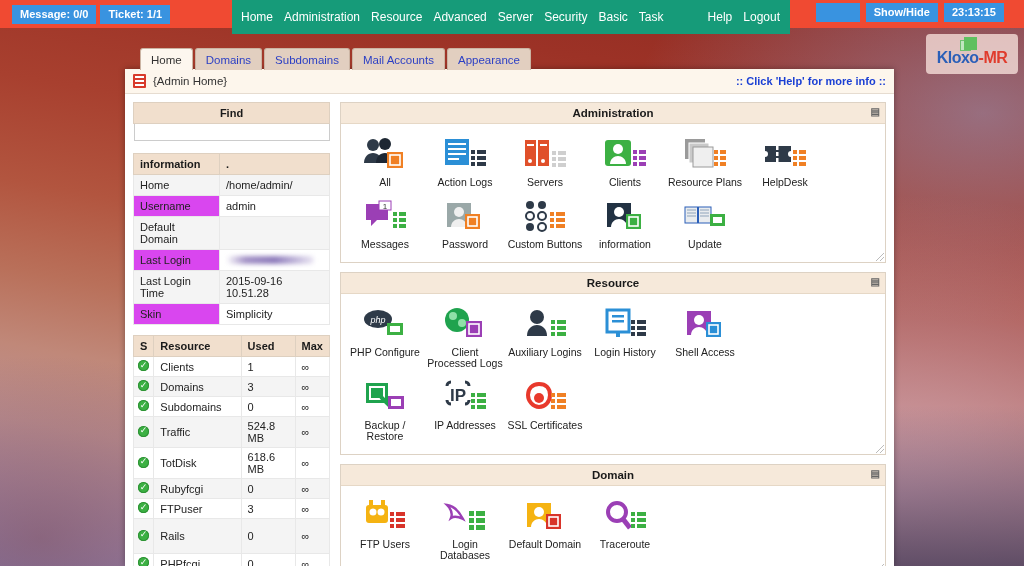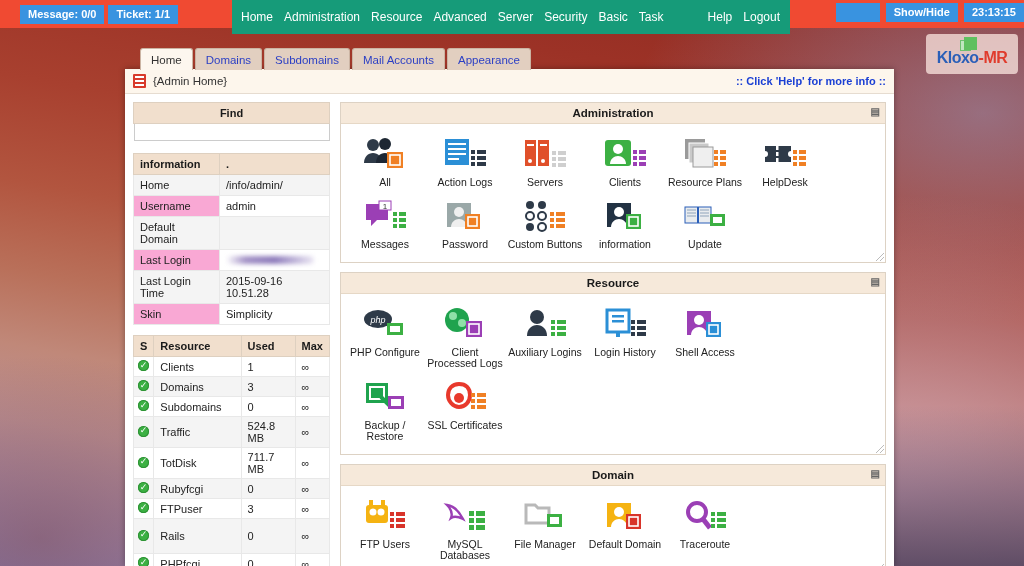--- a/index.html
+++ b/index.html
@@ -25,27 +25,27 @@
     content: ""; position: absolute; left: 60%; right: 0; bottom: 0; height: 160px;
     background: linear-gradient(180deg, rgba(120,95,130,0.0) 0%, rgba(95,75,105,0.55) 55%, rgba(70,58,86,0.8) 100%);
   }
 
   
   .topbar {
     position: absolute; top: 0; left: 0; width: 1024px; height: 28px;
     background: #f04a32; z-index: 30;
     display: flex; align-items: center;
   }
-  .topbar-left { display: flex; gap: 4px; padding-left: 20px; align-items: center; }
+  .topbar-left { display: flex; gap: 4px; padding-left: 12px; align-items: center; }
   .chip {
     background: #3993e0; color: #fff; font-size: 11px; font-weight: bold;
     padding: 3px 8px; line-height: 13px; white-space: nowrap;
   }
   .topbar-right {
-    position: absolute; right: 0; top: 3px;
+    position: absolute; right: 20px; top: 3px;
     display: flex; gap: 6px; align-items: center;
   }
   .chip-blank { background:#3993e0; width: 44px; height: 19px; }
 
   
   .nav {
     position: absolute; top: 0; left: 232px; width: 558px; height: 34px;
     background: #169b79; z-index: 31;
     display: flex; align-items: center;
   }
@@ -116,21 +116,21 @@
   table.grid td {
     padding: 4px 6px; border: 1px solid #e8e8e8; color: #222; font-size: 11px;
   }
   .find-head { text-align: center !important; margin-top: 48px; }
   .find-input {
     width: 100%; height: 17px; border: 1px solid #cccccc; border-top: none;
     outline: none; font-size: 11px; padding: 0 3px;
     font-family: "Liberation Sans", sans-serif;
   }
   .info-table { margin-top: 12px; }
-  .info-table td:first-child { width: 86px; background: #f9a8d4; }
+  .info-table td:first-child { width: 86px; background: #d946ef; }
   .info-table tr:nth-child(even) td { background: #f4f4f4; }
   .info-table tr:nth-child(even) td:first-child { background: #f4f4f4; }
   .lnk { color: #c92d7c; }
   .lnk-b { color: #1a3fd4; }
   .blurred {
     display: inline-block; width: 88px; height: 8px;
     background: linear-gradient(90deg, rgba(170,150,200,0.0) 0%, rgba(150,130,190,0.85) 22%, rgba(130,110,180,0.9) 55%, rgba(160,140,200,0.2) 100%);
     filter: blur(2.2px); border-radius: 5px;
   }
   .res-table { margin-top: 10px; }
@@ -257,21 +257,21 @@
         </table>
 
       <table class="grid info-table">
         <tbody>
             <tr>
           <th>information</th>
           <th>.</th>
         </tr>
         <tr>
           <td>Home</td>
-          <td class="lnk">/info/admin/</td>
+          <td class="lnk">/home/admin/</td>
         </tr>
         <tr>
           <td>Username</td>
           <td>admin</td>
         </tr>
         <tr>
           <td>Default Domain</td>
           <td></td>
         </tr>
         <tr>
@@ -319,21 +319,21 @@
             </tr>
             <tr>
               <td style="text-align:center;padding:3px 2px;"><span class="dot"></span></td>
               <td style="padding:3px 6px;">Traffic</td>
               <td style="padding:3px 6px;">524.8 MB</td>
               <td class="inf" style="padding:3px 6px;">∞</td>
             </tr>
             <tr>
               <td style="text-align:center;padding:3px 2px;"><span class="dot"></span></td>
               <td style="padding:3px 6px;margin-left:25px;">TotDisk</td>
-              <td style="padding:3px 6px;">711.7 MB</td>
+              <td style="padding:3px 6px;">618.6 MB</td>
               <td class="inf" style="padding:3px 6px;">∞</td>
             </tr>
             <tr>
               <td style="text-align:center;padding:3px 2px;"><span class="dot"></span></td>
               <td style="padding:3px 6px;">Rubyfcgi</td>
               <td style="padding:3px 6px;">0</td>
               <td class="inf" style="padding:3px 6px;">∞</td>
             </tr>
             <tr>
               <td style="text-align:center;padding:3px 2px;"><span class="dot"></span></td>
@@ -637,20 +637,35 @@
                   <line x1="18" y1="17" x2="27" y2="26" stroke="#1fa34e" stroke-width="4"></line>
                   <rect x="25" y="16" width="16" height="13" fill="#9b3fb5"></rect>
                   <rect x="28" y="19" width="10" height="7" fill="#fff"></rect>
                 </svg>
               </div>
               <div class="icon-label">Backup / Restore</div>
             </div>
             <div class="icon-cell">
               <div class="icon-art">
                 <svg width="44" height="34" viewBox="0 0 44 34">
+                  <text x="15" y="21" font-size="17" font-weight="bold" text-anchor="middle" fill="#2e3a48" font-family="Liberation Sans">IP</text>
+                  <path d="M4 6a4 4 0 014-4M22 2a4 4 0 014 4M26 20a4 4 0 01-4 4M8 24a4 4 0 01-4-4" stroke="#2e3a48" stroke-width="3" fill="none"></path>
+                  <rect x="28" y="13" width="4" height="4" fill="#3cb043"></rect>
+                    <rect x="34" y="13" width="9" height="4" fill="#3cb043"></rect>
+                  <rect x="28" y="19" width="4" height="4" fill="#3cb043"></rect>
+                    <rect x="34" y="19" width="9" height="4" fill="#3cb043"></rect>
+                  <rect x="28" y="25" width="4" height="4" fill="#3cb043"></rect>
+                    <rect x="34" y="25" width="9" height="4" fill="#3cb043"></rect>
+                </svg>
+              </div>
+              <div class="icon-label">IP Addresses</div>
+            </div>
+            <div class="icon-cell">
+              <div class="icon-art">
+                <svg width="44" height="34" viewBox="0 0 44 34">
                   <path d="M16 4c-7 0-11 5-11 11s5 12 11 12 11-5 11-12S23 4 16 4z" fill="none" stroke="#e8392c" stroke-width="4"></path>
                   <circle cx="16" cy="18" r="5" fill="#e8392c"></circle>
                   <rect x="28" y="13" width="4" height="4" fill="#f08024"></rect>
                     <rect x="34" y="13" width="9" height="4" fill="#f08024"></rect>
                   <rect x="28" y="19" width="4" height="4" fill="#f08024"></rect>
                     <rect x="34" y="19" width="9" height="4" fill="#f08024"></rect>
                   <rect x="28" y="25" width="4" height="4" fill="#f08024"></rect>
                     <rect x="34" y="25" width="9" height="4" fill="#f08024"></rect>
                 </svg>
               </div>
@@ -694,31 +709,21 @@
                 <svg width="44" height="34" viewBox="0 0 44 34">
                   <path d="M4 6c6 1 12 6 16 14-6-3-9-3-12-1 2-5 0-9-4-13z" fill="none" stroke="#9b3fb5" stroke-width="2.4"></path>
                   <rect x="26" y="12" width="5" height="5" fill="#3cb043"></rect>
                     <rect x="33" y="12" width="9" height="5" fill="#3cb043"></rect>
                   <rect x="26" y="19" width="5" height="5" fill="#3cb043"></rect>
                     <rect x="33" y="19" width="9" height="5" fill="#3cb043"></rect>
                   <rect x="26" y="26" width="5" height="5" fill="#3cb043"></rect>
                     <rect x="33" y="26" width="9" height="5" fill="#3cb043"></rect>
                 </svg>
               </div>
-              <div class="icon-label">MySQL Databases</div>
-            </div>
-            <div class="icon-cell">
-              <div class="icon-art">
-                <svg width="44" height="34" viewBox="0 0 44 34">
-                  <path d="M3 6h9l3 3h11v15H3z" fill="none" stroke="#b9b9b9" stroke-width="3"></path>
-                  <rect x="24" y="15" width="15" height="13" fill="#3cb043"></rect>
-                  <rect x="27" y="18" width="9" height="7" fill="#fff"></rect>
-                </svg>
-              </div>
-              <div class="icon-label">File Manager</div>
+              <div class="icon-label">Login Databases</div>
             </div>
             <div class="icon-cell">
               <div class="icon-art">
                 <svg width="44" height="34" viewBox="0 0 44 34">
                   <rect x="4" y="4" width="24" height="24" fill="#f5b312"></rect>
                   <circle cx="16" cy="13" r="5" fill="#fff"></circle>
                   <path d="M8 28c0-5 4-8 8-8s8 3 8 8z" fill="#fff"></path>
                   <rect x="23" y="15" width="15" height="15" fill="#d8342a"></rect>
                   <rect x="26" y="18" width="9" height="9" fill="none" stroke="#fff" stroke-width="1.6"></rect>
                 </svg>

